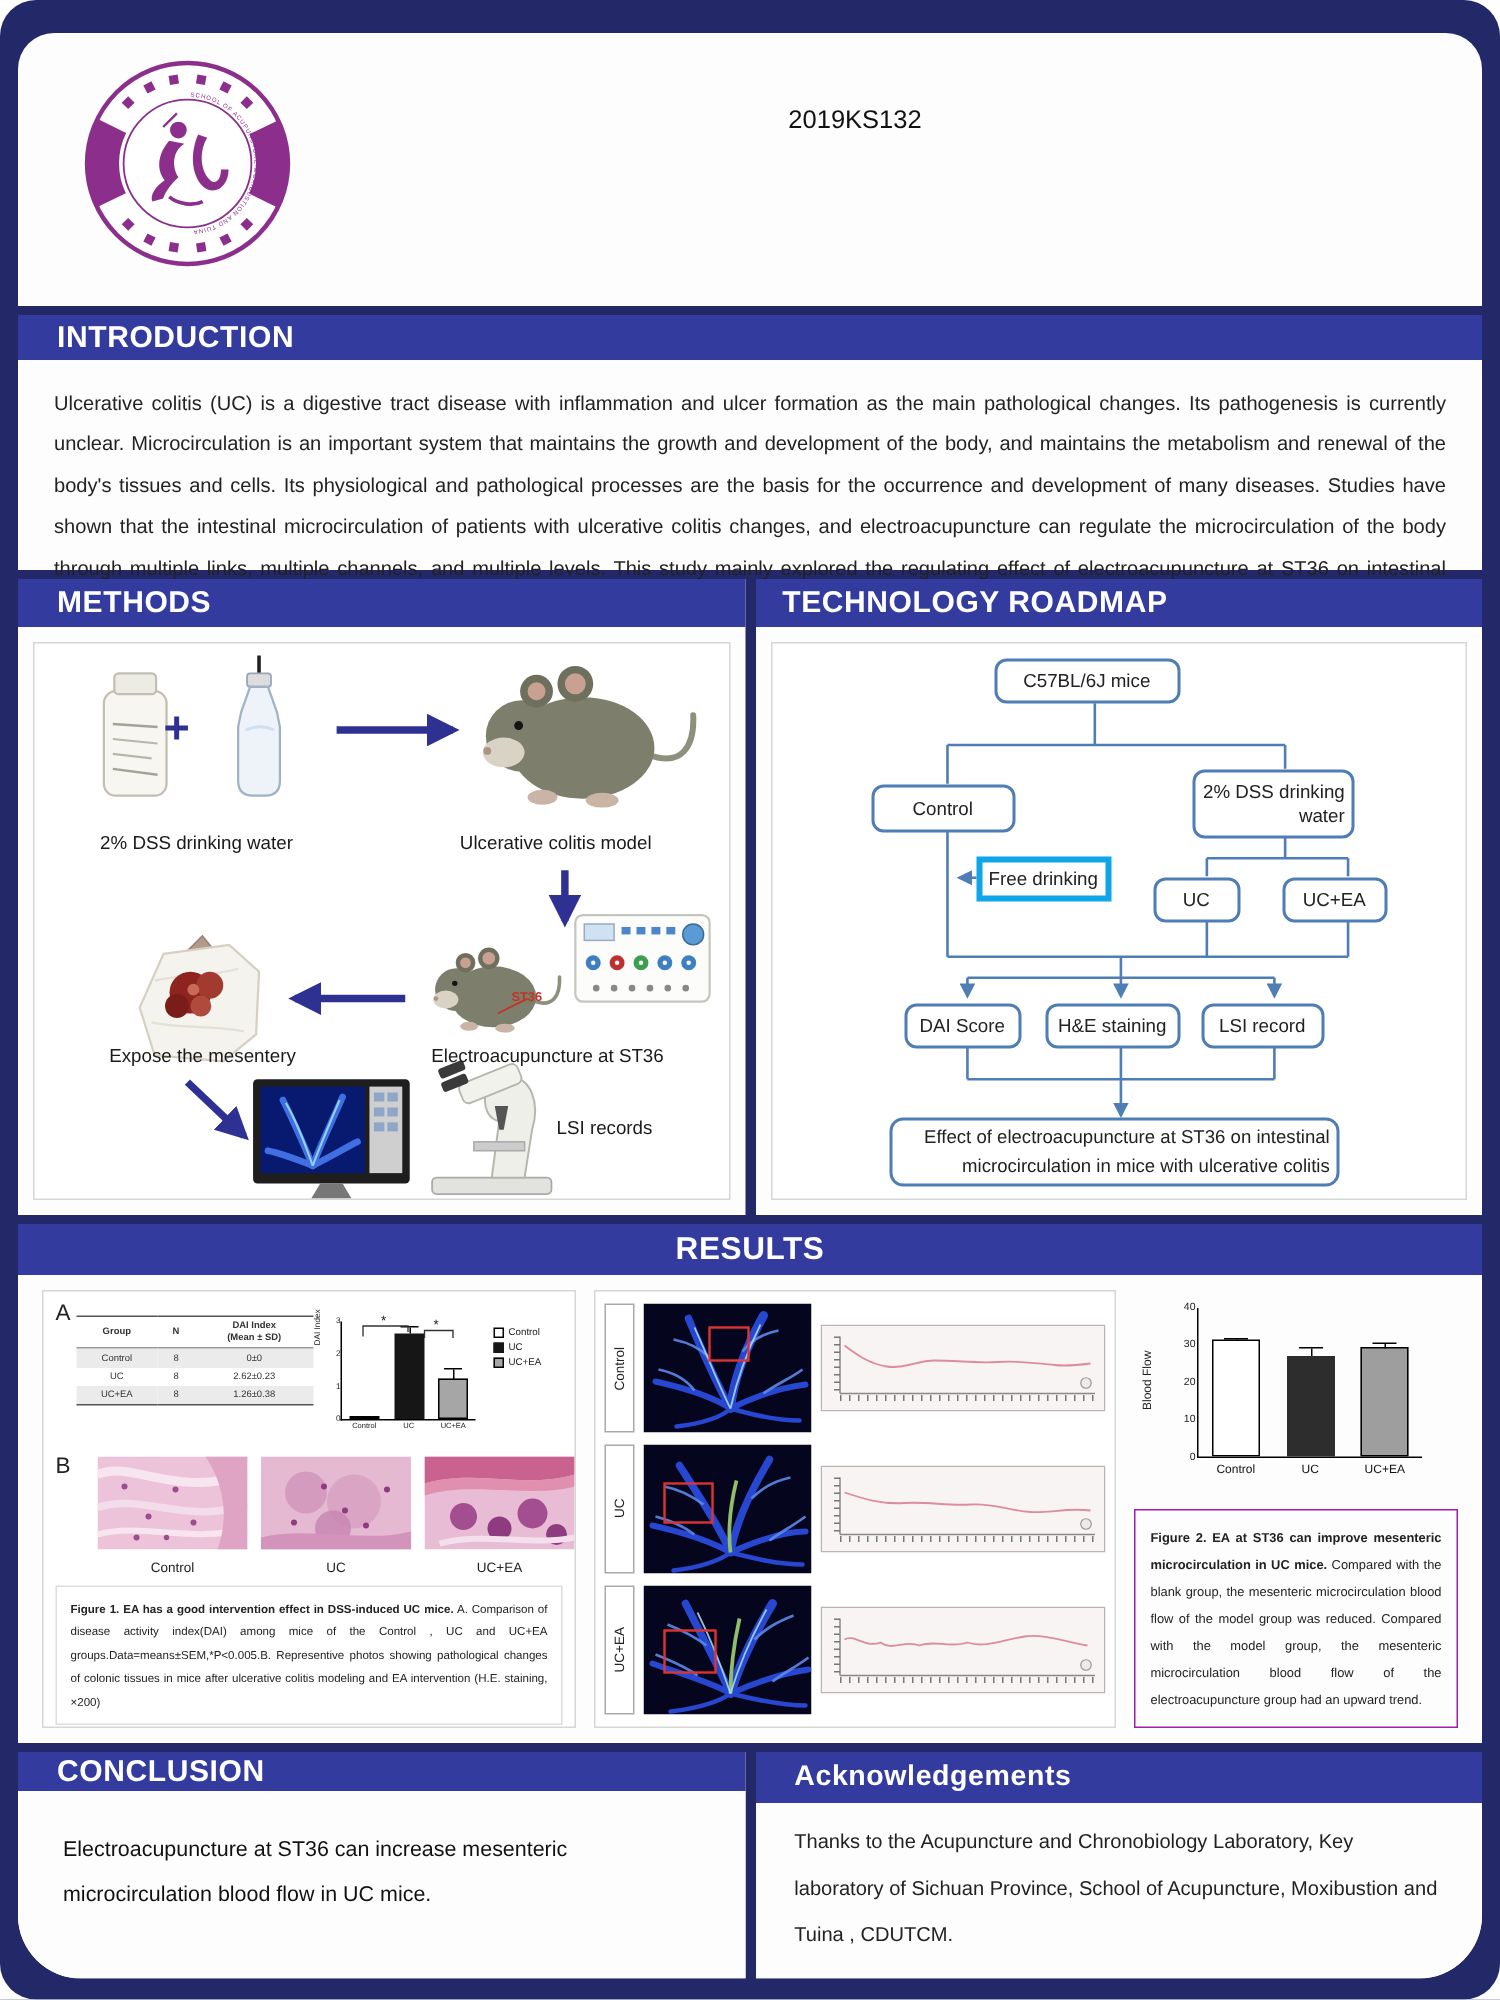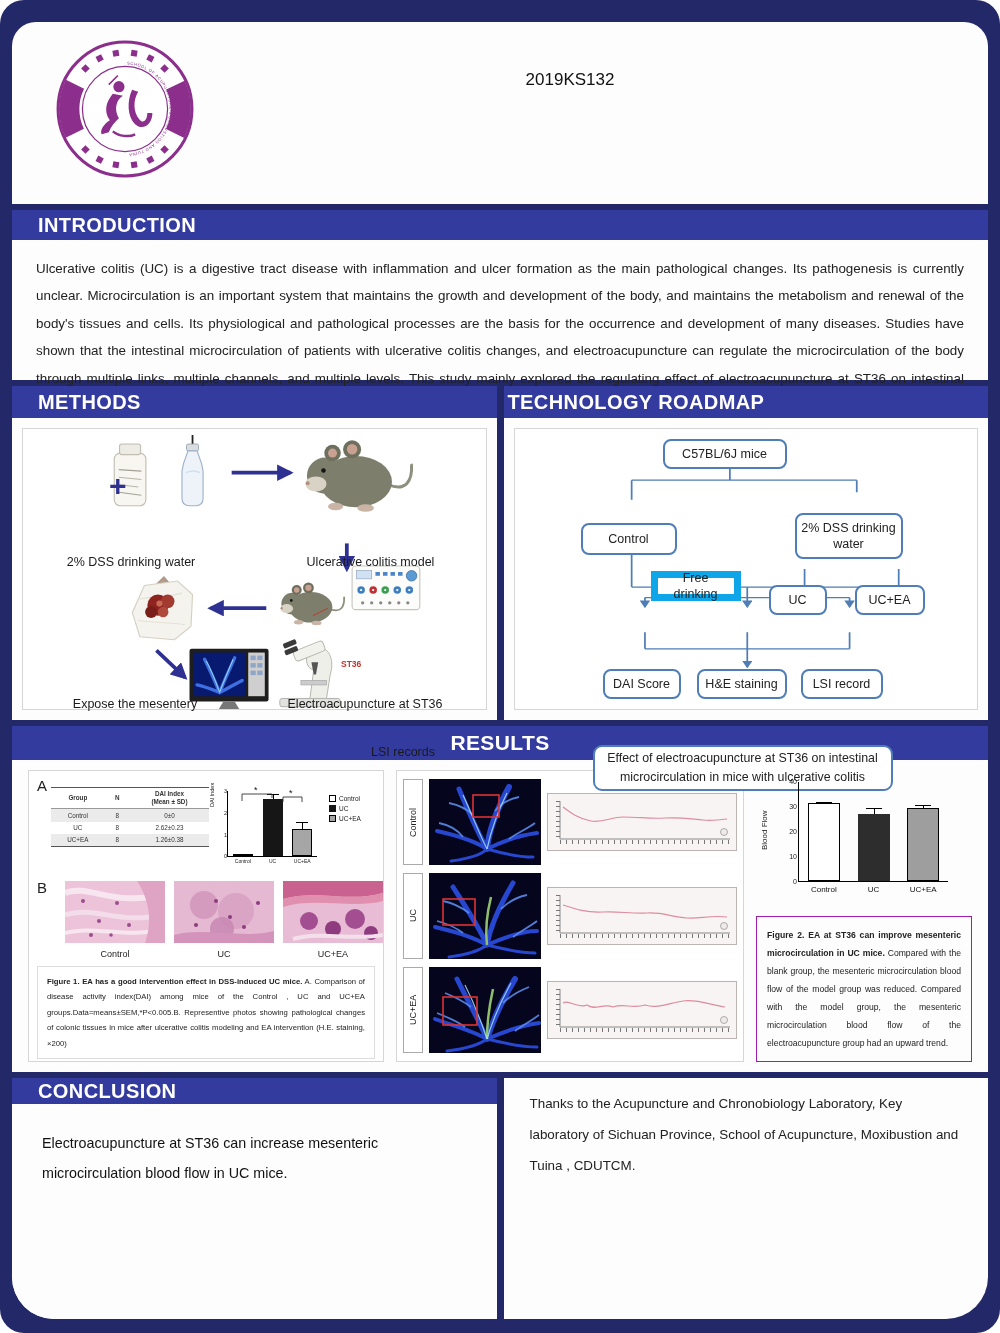--- a/index.html
+++ b/index.html
@@ -12,30 +12,30 @@
   
   .hdr{height:182px;position:relative;flex:none}
   .logo{position:absolute;left:42px;top:16px;width:142px;height:142px}
   .titlewrap{margin-left:190px;margin-right:50px;text-align:center;padding-top:30px}
   .title{font-size:27px;font-weight:bold;color:#111;line-height:1.5}
   .code{font-size:17px;font-weight:normal;color:#111;margin-top:18px}
   
   .sec-intro{flex:none}
   .intro-body{height:140px;padding:15px 24px 0 24px;font-size:13.4px;line-height:2.05;text-align:justify;color:#222}
   
-  .midrow{height:334px;display:flex;gap:7px;flex:none}
+  .midrow{height:424px;display:flex;gap:7px;flex:none}
   .col{flex:1;display:flex;flex-direction:column;background:#fdfdfd}
   .figbox{border:1.5px solid #d6d6d6;margin:10px;flex:1;position:relative;background:#fff}
   .mlabel{position:absolute;text-align:center;font-size:12.5px;color:#1a1a1a}
   .plus{position:absolute;left:86px;top:40px;font-size:30px;font-weight:bold;color:#2e3192}
   .st36{position:absolute;left:318px;top:230px;font-size:8.5px;color:#c33327;font-weight:bold}
   .absfill{position:absolute;inset:0;width:100%;height:100%}
   
-  .node{position:absolute;background:#fff;border:2px solid #4f7db5;border-radius:8px;display:flex;align-items:center;justify-content:center;text-align:center;font-size:12.5px;color:#222;line-height:1.3;padding:5px 4px}
-  .node.square{border:7px solid #0ea5e9;border-radius:0;font-size:12.5px}
+  .node{position:absolute;background:#fff;border:2px solid #4f7db5;border-radius:8px;display:flex;align-items:center;justify-content:center;text-align:right;font-size:12.5px;color:#222;line-height:1.3;padding:5px 4px}
+  .node.square{border:4px solid #0ea5e9;border-radius:0;font-size:12.5px}
   .node.final{border-radius:9px;font-size:12.4px;line-height:1.55}
   
   .sec-results{flex:none}
   .banner.center{justify-content:center;height:34px;font-size:21px;padding-left:0}
   .results-body{height:312px;padding:10px 16px;display:flex;gap:12px}
   .resbox{border:1.5px solid #d6d6d6;background:#fff}
   .fig1{width:356px;padding:6px 8px;display:flex;flex-direction:column}
   .panelrow{display:flex;align-items:flex-start}
   .plabel{font-size:15px;color:#222;width:14px;flex:none}
   .minitable{border-collapse:collapse;font-size:6.3px;color:#333;width:158px;margin-top:10px}
@@ -269,21 +269,21 @@
           <div class="mlabel" style="left:8px;top:126px;width:200px">2% DSS drinking water</div>
           <div class="mlabel" style="left:255px;top:126px;width:185px">Ulcerative colitis model</div>
           <div class="mlabel" style="left:22px;top:268px;width:180px">Expose the mesentery</div>
           <div class="mlabel" style="left:242px;top:268px;width:200px">Electroacupuncture at ST36</div>
           <div class="mlabel" style="left:330px;top:316px;width:100px">LSI records</div>
           <div class="st36">ST36</div>
         </div>
       </div>
 
       <div class="col">
-        <div class="banner" style="padding-left:4px">TECHNOLOGY ROADMAP</div>
+        <div class="banner" style="padding-left:18px">TECHNOLOGY ROADMAP</div>
         <div class="figbox">
           <svg class="absfill" viewBox="0 0 452 372" preserveAspectRatio="none">
             <defs>
               <marker id="rh" viewBox="0 0 10 10" refX="8" refY="5" markerWidth="6" markerHeight="6" orient="auto">
                   <path d="M0,0 L10,5 L0,10 Z" fill="#4f7db5"></path>
                 </marker>
             </defs>
             <g stroke="#4f7db5" stroke-width="1.7" fill="none">
               <path d="M210,40 V68 M114,68 H334 M114,68 V94 M334,68 V84"></path>
               <path d="M114,126 V210 M283,186 V210 M375,186 V210 M114,210 H375"></path>
@@ -590,18 +590,19 @@
         </div>
       </div>
     </div>
 
     <div class="bottomrow">
       <div class="col">
         <div class="banner" style="height:26px">CONCLUSION</div>
         <div class="concl-body white" style="flex:1">Electroacupuncture at ST36 can increase mesenteric microcirculation blood flow in UC mice.</div>
       </div>
       <div class="col">
+        <div class="banner" style="height:34px;font-size:19px">Acknowledgements</div>
         <div class="ack-body white" style="flex:1">Thanks to the Acupuncture and Chronobiology Laboratory, Key laboratory of Sichuan Province, School of Acupuncture, Moxibustion and Tuina , CDUTCM.</div>
       </div>
     </div>
 
   </div>
 </div>
 
 </body></html>

